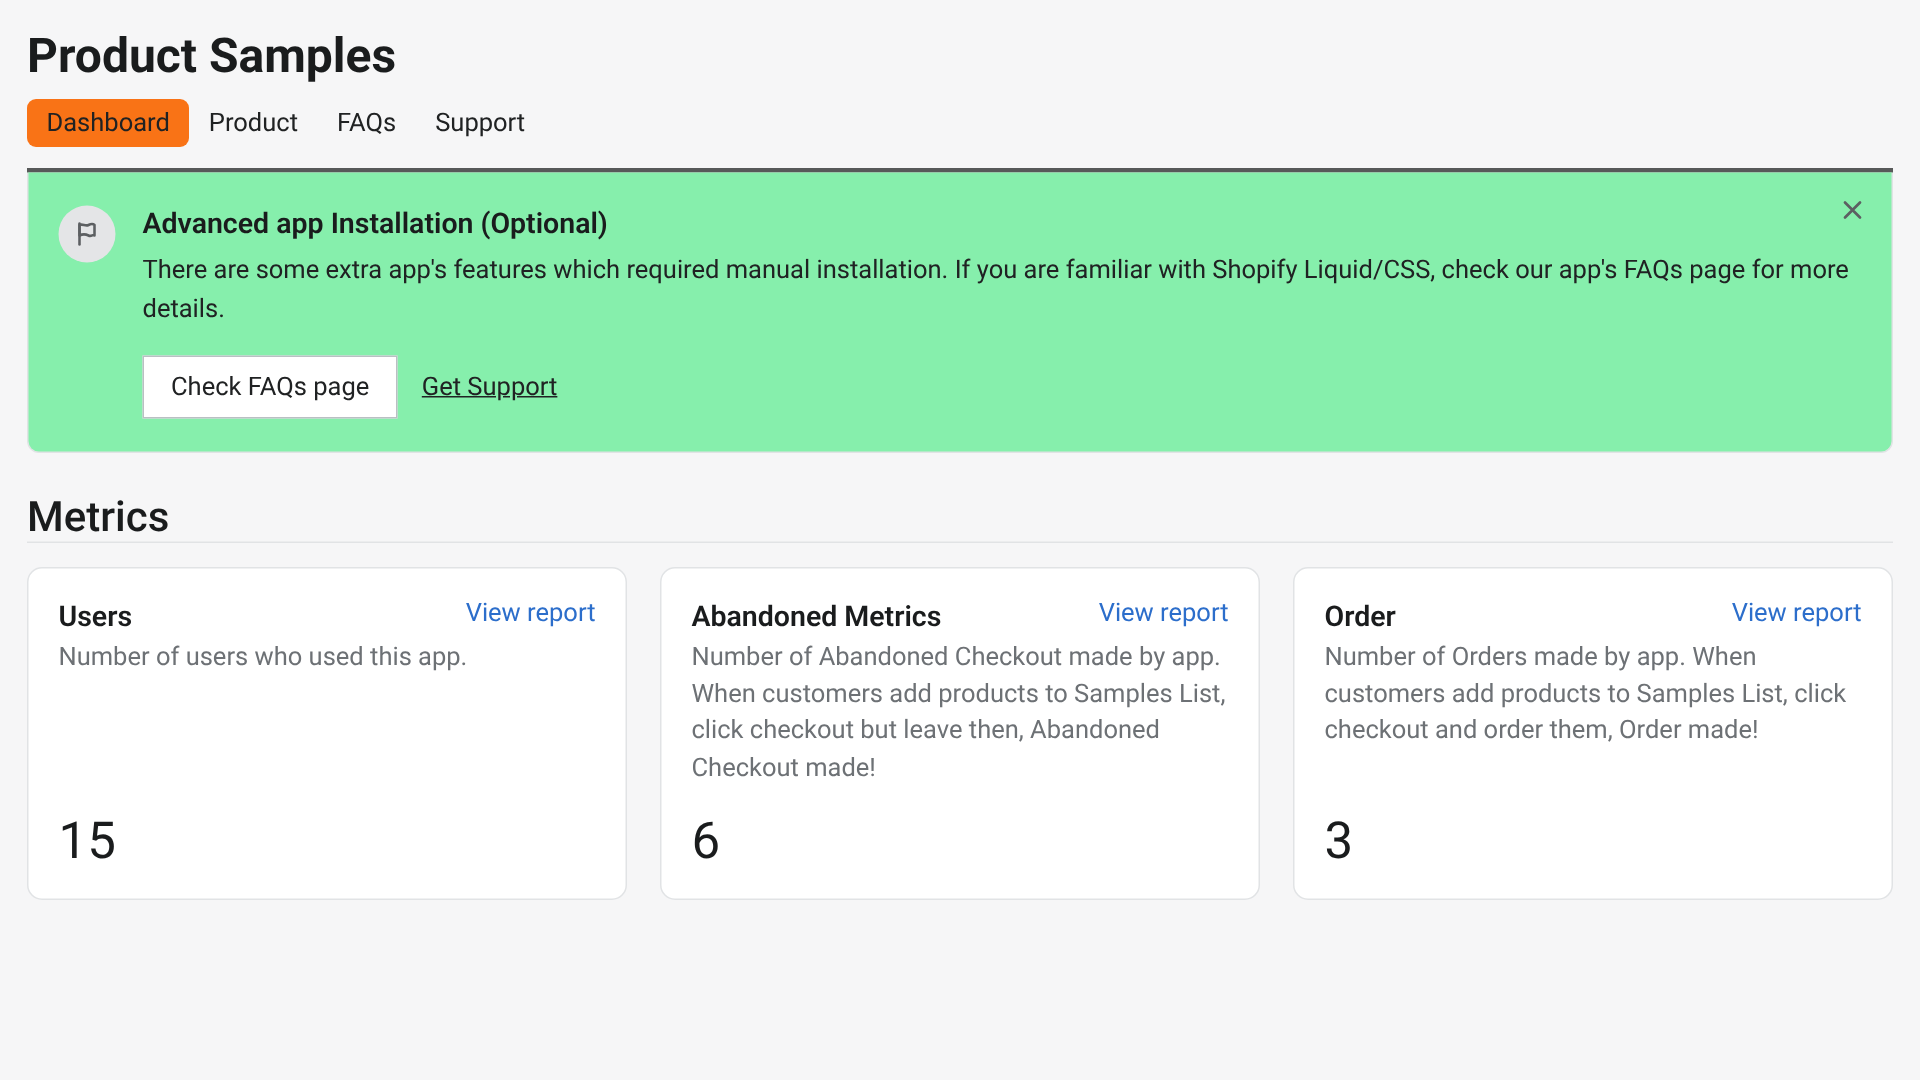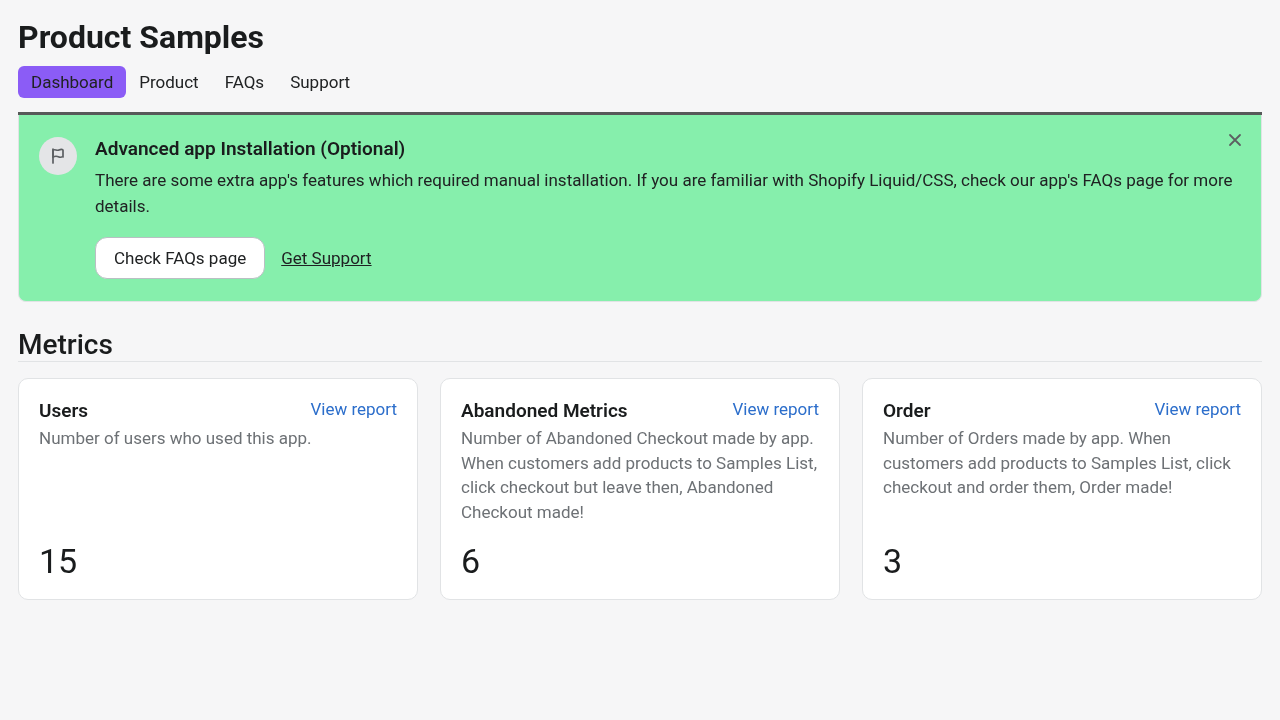--- a/index.html
+++ b/index.html
@@ -28,21 +28,21 @@
     padding-bottom: 14px;
   }
   .tab {
     padding: 6px 13px;
     font-size: 17px;
     color: #202223;
     border-radius: 6px;
     cursor: pointer;
   }
   .tab.active {
-    background: #8b5cf6;
+    background: #f97316;
   }
   .banner {
     background: #86efac;
     border: 1px solid #e1e3e5;
     border-top: none;
     border-radius: 0 0 8px 8px;
     margin-top: 0;
     padding: 22px 20px 22px 20px;
     position: relative;
     display: flex;
@@ -74,21 +74,21 @@
     margin-bottom: 18px;
   }
   .banner-actions {
     display: flex;
     align-items: center;
     gap: 16px;
   }
   .btn-outline {
     border: 1px solid #babfc3;
     background: #fff;
-    border-radius: 12px;
+    border-radius: 0;
     padding: 10px 18px;
     font-size: 17px;
     color: #202223;
     cursor: pointer;
     font-family: inherit;
   }
   .link-underline {
     font-size: 17px;
     color: #202223;
     text-decoration: underline;

